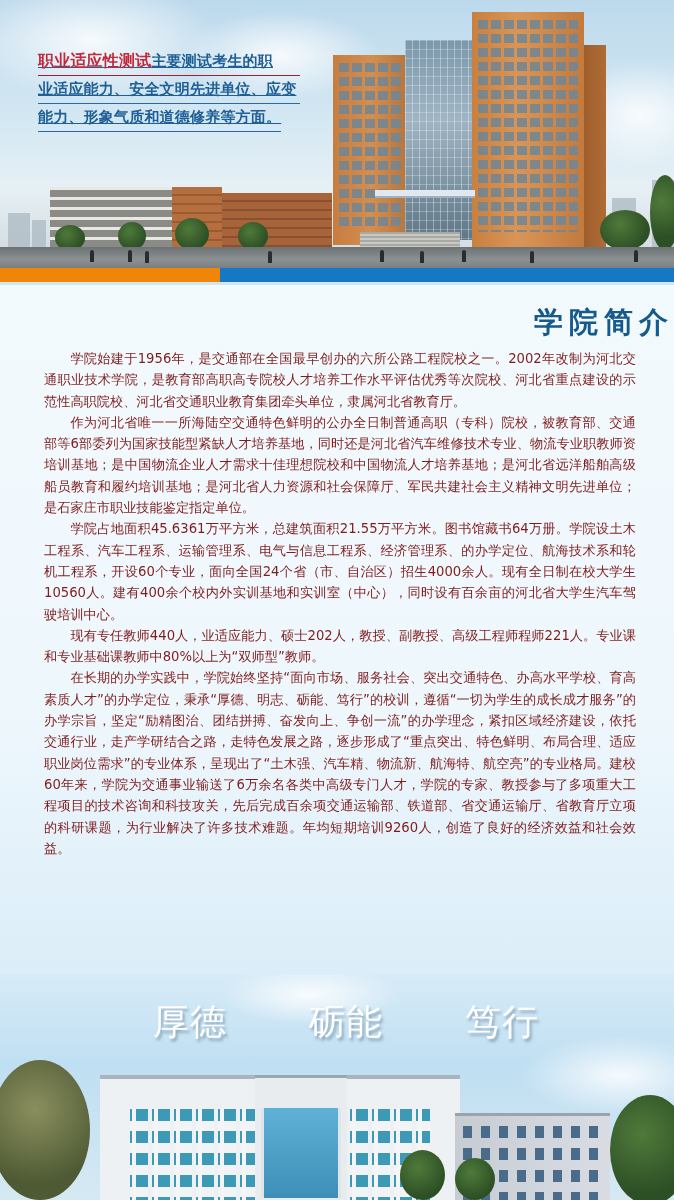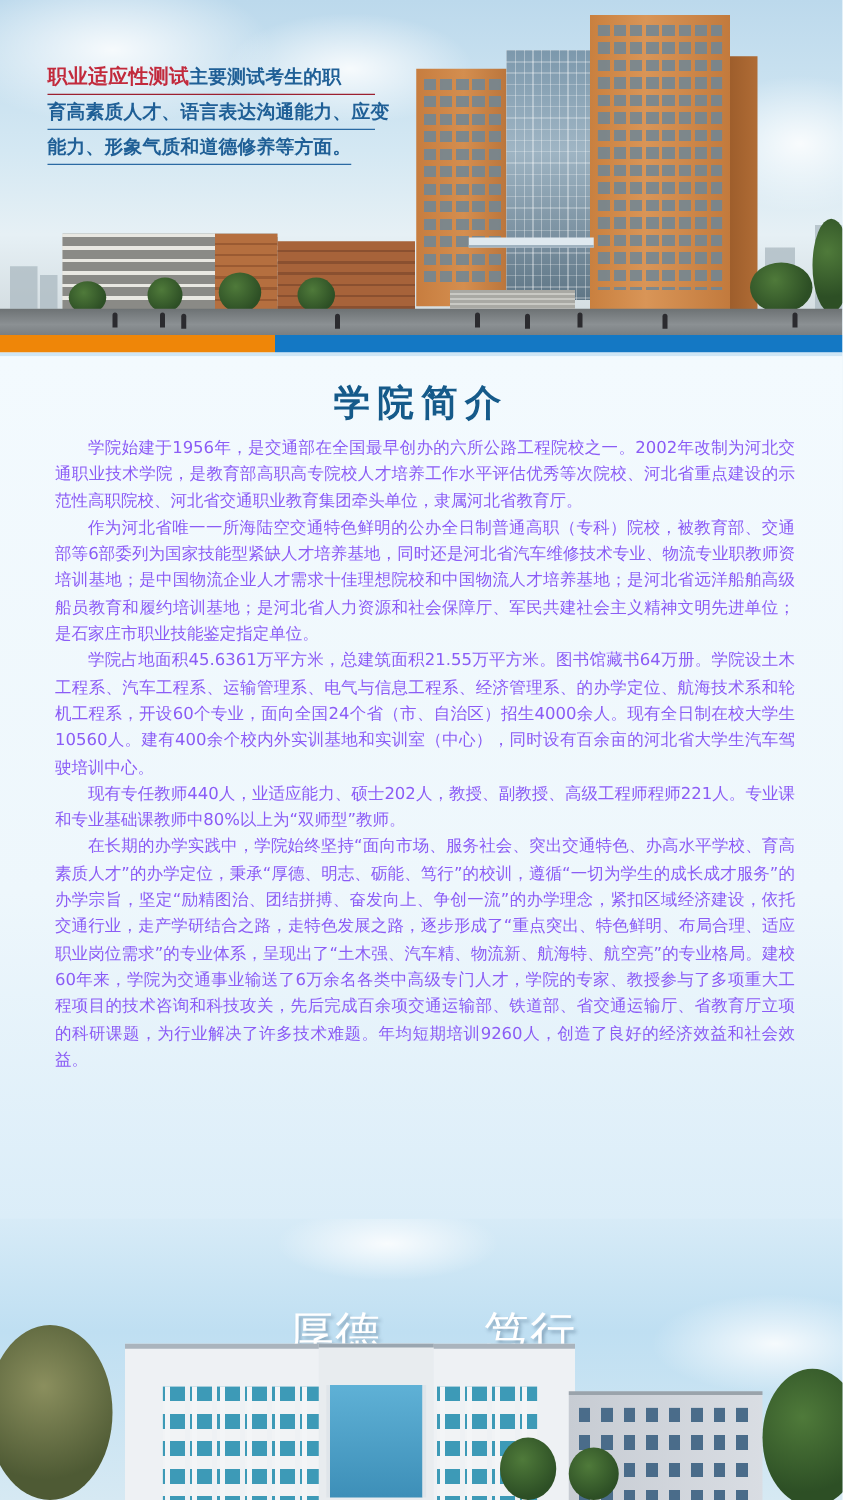--- a/index.html
+++ b/index.html
@@ -19,20 +19,21 @@
     position: absolute; border-radius: 50%;
     background: radial-gradient(ellipse at center, rgba(255,255,255,0.85) 0%, rgba(255,255,255,0) 70%);
   }
   .hero-text {
     position: absolute; left: 38px; top: 47px; width: 262px;
     font-size: 15px; line-height: 27px; color: #1f5f96; font-weight: bold;
   }
   .hero-line {
     display: block; border-bottom: 1.5px solid #2a6aa3; white-space: nowrap;
     letter-spacing: 0.2px;
+    text-decoration: underline;
   }
   .hero-line.last { display: inline-block; }
   .hero-hl { color: #c22a3c; font-size: 16px; }
   .hero-hl-line { border-bottom-color: #9c2030; }
 
   
   .tower { position: absolute; }
   .t-left {
     left: 333px; top: 55px; width: 76px; height: 190px;
     background: linear-gradient(90deg, #c77d3f 0%, #d48e4f 50%, #b8733a 100%);
@@ -106,44 +107,44 @@
   .bar-light {
     position: absolute; left: 0; top: 282px; width: 674px; height: 3px; background: #cfe6f5;
   }
 
   
   .content {
     position: absolute; left: 0; top: 285px; width: 674px; height: 715px;
     background: linear-gradient(180deg, #f3fafe 0%, #eef7fc 60%, #d9ecf8 100%);
   }
   .title {
-    position: absolute; top: 303px; left: 0; width: 674px; text-align: center;
+    position: absolute; top: 303px; left: 0; width: 674px; text-align: right;
     font-family: "DejaVu Serif", "Liberation Serif", serif;
     font-size: 29px; font-weight: bold; color: #155a8a; letter-spacing: 6px;
   }
   .body-text {
     position: absolute; left: 44px; top: 348px; width: 592px;
-    font-size: 13.2px; line-height: 21.3px; color: #8b5cf6;
+    font-size: 13.2px; line-height: 21.3px; color: #7f1d1d;
     text-align: justify;
   }
   .body-text p { text-indent: 2em; }
 
   
   .bottom {
     position: absolute; left: 0; top: 975px; width: 674px; height: 225px;
     background: linear-gradient(180deg, #d7ebf7 0%, #bfdff2 40%, #d6e9f3 100%);
     overflow: hidden;
   }
   .motto {
     position: absolute; left: 0; top: 998px; width: 674px;
     display: flex; justify-content: center; gap: 64px;
     font-size: 36px; color: #ffffff; letter-spacing: 1px;
     text-shadow: 2px 3px 3px rgba(60,90,120,0.45);
   }
-  .motto span { padding-left: 18px; margin-top: 44px; }
+  .motto span { padding-left: 18px; }
   .main-bld {
     position: absolute; left: 100px; top: 1075px; width: 360px; height: 125px;
     background: #eef1f4; border-top: 4px solid #aab4bd;
   }
   .main-bld .wgrid {
     position: absolute; left: 30px; top: 30px; width: 300px; height: 95px;
     background:
       repeating-linear-gradient(90deg, transparent 0 2px, #f3f5f7 2px 6px, transparent 6px 22px),
       repeating-linear-gradient(180deg, #3d9ab7 0 12px, #f1f3f5 12px 22px);
     -webkit-mask: repeating-linear-gradient(90deg, #000 0 18px, transparent 18px 22px);
@@ -211,21 +212,21 @@
   <div class="person" style="left:145px;top:251px;"></div>
   <div class="person" style="left:268px;top:251px;"></div>
   <div class="person" style="left:380px;top:250px;"></div>
   <div class="person" style="left:420px;top:251px;"></div>
   <div class="person" style="left:462px;top:250px;"></div>
   <div class="person" style="left:530px;top:251px;"></div>
   <div class="person" style="left:634px;top:250px;"></div>
 
   <div class="hero-text">
     <span class="hero-line hero-hl-line"><span class="hero-hl">职业适应性测试</span><span>主要测试考生的职</span></span>
-    <span class="hero-line">育高素质人才、语言表达沟通能力、应变</span>
+    <span class="hero-line">业适应能力、安全文明先进单位、应变</span>
     <span class="hero-line last">能力、形象气质和道德修养等方面。</span>
   </div>
 </div>
 
 <div class="bar-orange"></div>
 <div class="bar-blue"></div>
 <div class="bar-light"></div>
 
 <div class="content"></div>
 
@@ -239,20 +240,21 @@
   <p>在长期的办学实践中，学院始终坚持“面向市场、服务社会、突出交通特色、办高水平学校、育高素质人才”的办学定位，秉承“厚德、明志、砺能、笃行”的校训，遵循“一切为学生的成长成才服务”的办学宗旨，坚定“励精图治、团结拼搏、奋发向上、争创一流”的办学理念，紧扣区域经济建设，依托交通行业，走产学研结合之路，走特色发展之路，逐步形成了“重点突出、特色鲜明、布局合理、适应职业岗位需求”的专业体系，呈现出了“土木强、汽车精、物流新、航海特、航空亮”的专业格局。建校60年来，学院为交通事业输送了6万余名各类中高级专门人才，学院的专家、教授参与了多项重大工程项目的技术咨询和科技攻关，先后完成百余项交通运输部、铁道部、省交通运输厅、省教育厅立项的科研课题，为行业解决了许多技术难题。年均短期培训9260人，创造了良好的经济效益和社会效益。</p>
 </div>
 
 <div class="bottom">
   <div class="cloud" style="left:220px;top:-10px;width:180px;height:60px;"></div>
   <div class="cloud" style="left:520px;top:60px;width:200px;height:80px;"></div>
 </div>
 
 <div class="motto">
   <span>厚德</span>
+  <span>砺能</span>
   <span>笃行</span>
 </div>
 
 <div class="main-bld">
     <div class="wgrid"></div>
   </div>
 <div class="center-glass">
     <div class="g"></div>
   </div>
 <div class="side-bld">

